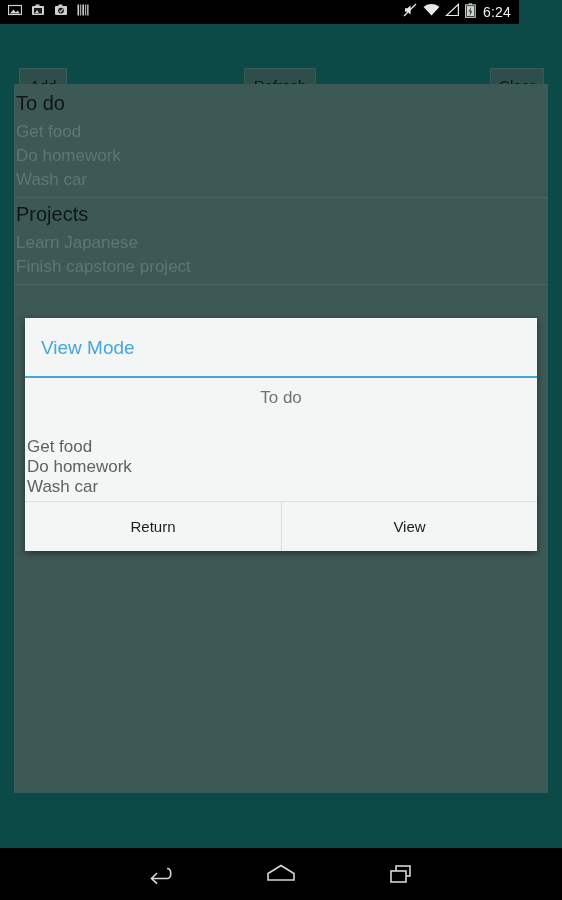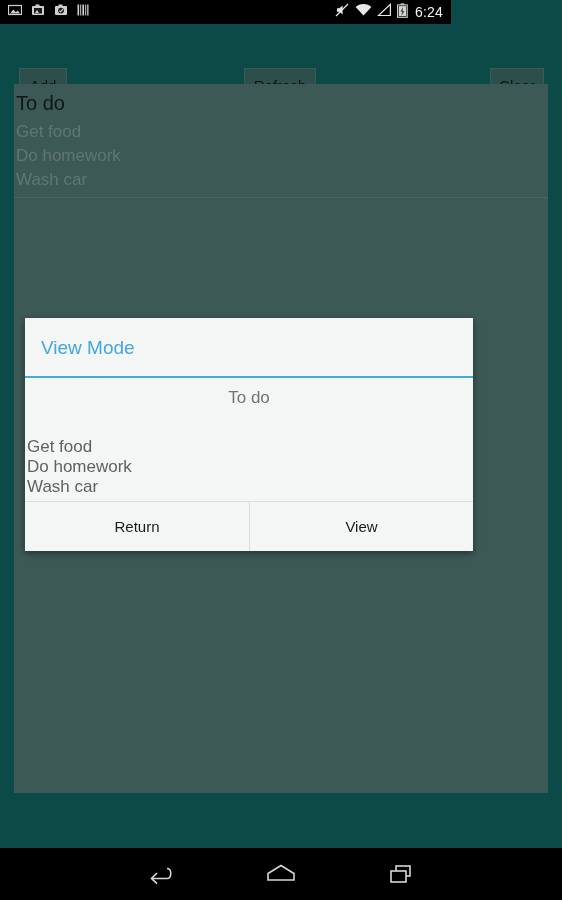--- a/index.html
+++ b/index.html
@@ -16,21 +16,21 @@
     position: relative;
     width: 562px;
     height: 900px;
     background: #0b4a47;
   }
 
   
   #statusbar {
     position: absolute;
     top: 0; left: 0;
-    width: 451px; height: 24px;
+    width: 519px; height: 24px;
     background: #000;
     display: flex;
     align-items: center;
     padding: 0 8px;
   }
   #statusbar .left-icons {
     display: flex;
     align-items: center;
     gap: 9px;
   }
@@ -102,21 +102,21 @@
     background: #4a6562;
     margin: 5px 0 0 0;
   }
   #list-inner { padding: 3px 0 0 0; }
 
   
   #dialog-wrap {
     position: absolute;
     left: 25px;
     top: 318px;
-    width: 448px;
+    width: 512px;
     height: 233px;
     background: #f4f5f5;
     box-shadow: 0 2px 7px rgba(0,0,0,0.45);
     display: flex;
     flex-direction: column;
   }
   #dlg-title-bar {
     height: 60px;
     flex: none;
     display: flex;
@@ -278,20 +278,26 @@
     <div id="list-inner">
 
       <div class="grp">
         <div class="grp-head">To do</div>
         <div class="grp-item">Get food</div>
         <div class="grp-item">Do homework</div>
         <div class="grp-item">Wash car</div>
         <div class="grp-div"></div>
       </div>
 
+      <div class="grp">
+        <div class="grp-head">Projects</div>
+        <div class="grp-item">Learn Japanese</div>
+        <div class="grp-item">Finish capstone project</div>
+        <div class="grp-div"></div>
+      </div>
 
     </div>
   </div>
 
   <div id="dialog-wrap">
 
     <div id="dlg-title-bar">
       <span id="dlg-title">View Mode</span>
     </div>
 

